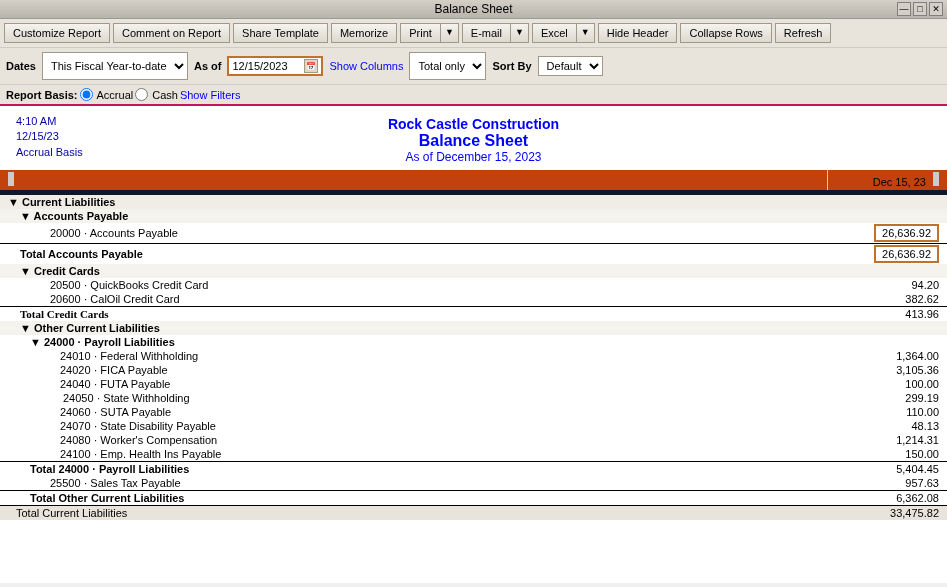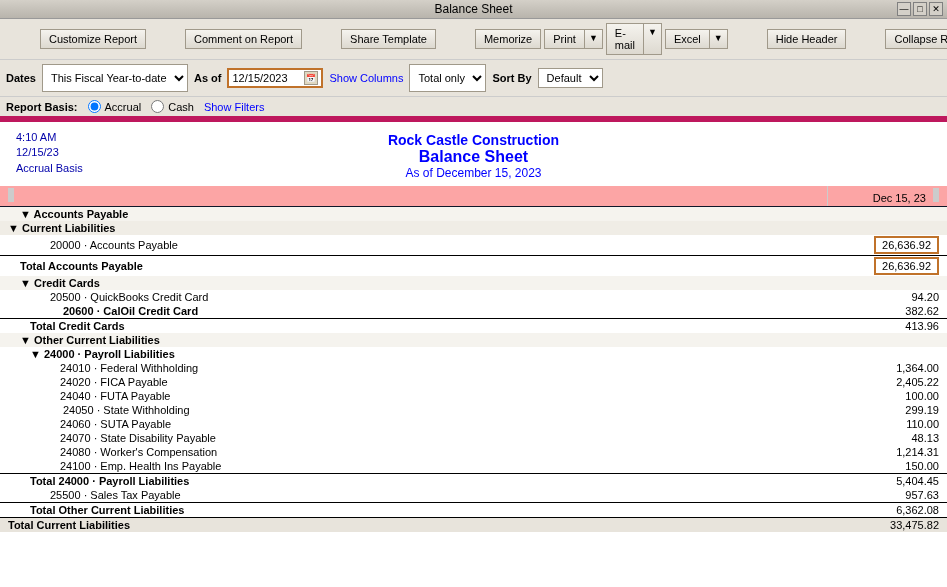--- a/index.html
+++ b/index.html
@@ -44,21 +44,20 @@
       border-bottom: 1px solid #ccc;
     }
     .toolbar-btn {
       background: linear-gradient(to bottom, #f5f3ee, #ddd9d0);
       border: 1px solid #a0998a;
       padding: 3px 8px;
       font-size: 11px;
       cursor: pointer;
       white-space: nowrap;
       color: #000;
-      margin-left: 36px;
     }
     .arrow-split {
       display: inline-flex;
       border: 1px solid #a0998a;
     }
     .arrow-split .main-part {
       background: linear-gradient(to bottom, #f5f3ee, #ddd9d0);
       padding: 3px 8px;
       font-size: 11px;
       cursor: pointer;
@@ -130,22 +129,22 @@
       background: #fff;
       height: 20px;
     }
 
     
     .basis-bar {
       background: #e8e4dc;
       padding: 3px 6px;
       display: flex;
       align-items: center;
-      gap: 10px;
-      border-bottom: 6px solid #be185d;
+      gap: 2px;
+      border-bottom: 2px solid #be185d;
     }
     .basis-label { font-size: 11px; font-weight: bold; }
     .radio-group { display: flex; align-items: center; gap: 4px; font-size: 11px; }
     .show-filters-btn { font-size: 11px; color: #00f; cursor: pointer; background: none; border: none; }
 
     
     .report-area {
       background: #fff;
       height: calc(587px - 28px - 29px - 28px - 25px);
       overflow-y: auto;
@@ -180,24 +179,24 @@
       color: #00f;
     }
 
     
     .report-table {
       width: 100%;
       border-collapse: collapse;
       font-size: 11px;
     }
     .report-table th {
-      background: #fca5a5;
+      background: #c2410c;
       text-align: right;
       padding: 2px 8px;
-      border-bottom: 1px solid #0f172a;
+      border-bottom: 5px solid #0f172a;
       font-weight: normal;
       font-size: 11px;
     }
     .report-table th.col-header {
       border-left: 1px solid #ccc;
     }
     .report-table td {
       padding: 1px 8px;
       color: #000;
     }
@@ -305,67 +304,67 @@
         <th style="text-align:left; padding:2px 8px;">
           <span style="display:inline-block; width:6px; height:14px; background:#ccc; cursor:col-resize; margin-right:4px;"></span>
         </th>
         <th class="col-header amount-col">
           <span>Dec 15, 23</span>
           <span style="display:inline-block; width:6px; height:14px; background:#ccc; cursor:col-resize; margin-left:4px;"></span>
         </th>
       </tr>
     </thead>
     <tbody id="report-tbody">
-    <tr style="background-color: rgb(245, 243, 238);">
+    <tr style="background-color: rgb(240, 237, 230);">
+          <td style="padding-left: 8px; font-weight: bold;">▼ Current Liabilities</td>
+          <td class="amount"></td>
+        </tr>
+        <tr style="background-color: rgb(245, 243, 238);">
           <td style="padding-left: 20px; font-weight: bold;">▼ Accounts Payable</td>
-          <td class="amount"></td>
-        </tr>
-        <tr style="background-color: rgb(240, 237, 230);">
-          <td style="padding-left: 8px; font-weight: bold;">▼ Current Liabilities</td>
           <td class="amount"></td>
         </tr>
         <tr>
           <td style="padding-left: 50px; font-weight: normal;">20000 · Accounts Payable</td>
           <td class="amount"><span style="border:2px solid #c0722a; padding:1px 6px; display:inline-block;">26,636.92</span></td>
         </tr>
         <tr>
           <td style="padding-left: 20px; font-weight: bold; border-top: 1px solid rgb(0, 0, 0);">Total Accounts Payable</td>
           <td class="amount" style="border-top: 1px solid rgb(0, 0, 0);"><span style="border:2px solid #c0722a; padding:1px 6px; display:inline-block;">26,636.92</span></td>
         </tr>
         <tr style="background-color: rgb(245, 243, 238);">
           <td style="padding-left: 20px; font-weight: bold;">▼ Credit Cards</td>
           <td class="amount"></td>
         </tr>
         <tr>
           <td style="padding-left: 50px; font-weight: normal;">20500 · QuickBooks Credit Card</td>
           <td class="amount">94.20</td>
         </tr>
         <tr>
-          <td style="padding-left: 63px; font-weight: bold;">20600 · CalOil Credit Card</td>
+          <td style="padding-left: 50px; font-weight: normal;">20600 · CalOil Credit Card</td>
           <td class="amount">382.62</td>
         </tr>
         <tr>
-          <td style="padding-left: 30px; font-weight: bold; border-top: 1px solid rgb(0, 0, 0);">Total Credit Cards</td>
+          <td style="padding-left: 20px; font-weight: bold; border-top: 1px solid rgb(0, 0, 0); font-family: Liberation Serif, serif;">Total Credit Cards</td>
           <td class="amount" style="border-top: 1px solid rgb(0, 0, 0);">413.96</td>
         </tr>
         <tr style="background-color: rgb(245, 243, 238);">
           <td style="padding-left: 20px; font-weight: bold;">▼ Other Current Liabilities</td>
           <td class="amount"></td>
         </tr>
         <tr>
           <td style="padding-left: 30px; font-weight: bold;">▼ 24000 · Payroll Liabilities</td>
           <td class="amount"></td>
         </tr>
         <tr>
           <td style="padding-left: 60px; font-weight: normal;">24010 · Federal Withholding</td>
           <td class="amount">1,364.00</td>
         </tr>
         <tr>
           <td style="padding-left: 60px; font-weight: normal;">24020 · FICA Payable</td>
-          <td class="amount">2,405.22</td>
+          <td class="amount">3,105.36</td>
         </tr>
         <tr>
           <td style="padding-left: 60px; font-weight: normal;">24040 · FUTA Payable</td>
           <td class="amount">100.00</td>
         </tr>
         <tr>
           <td style="padding-left: 63px; font-weight: normal;">24050 · State Withholding</td>
           <td class="amount">299.19</td>
         </tr>
         <tr>
@@ -390,18 +389,18 @@
         </tr>
         <tr>
           <td style="padding-left: 50px; font-weight: normal;">25500 · Sales Tax Payable</td>
           <td class="amount">957.63</td>
         </tr>
         <tr>
           <td style="padding-left: 30px; font-weight: bold; border-top: 1px solid rgb(0, 0, 0);">Total Other Current Liabilities</td>
           <td class="amount" style="border-top: 1px solid rgb(0, 0, 0);">6,362.08</td>
         </tr>
         <tr style="background-color: rgb(232, 228, 220);">
-          <td style="padding-left: 8px; font-weight: bold; border-top: 1px solid rgb(0, 0, 0); margin-left: 16px;">Total Current Liabilities</td>
+          <td style="padding-left: 16px; font-weight: normal; border-top: 1px solid rgb(0, 0, 0); margin-left: 16px;">Total Current Liabilities</td>
           <td class="amount" style="border-top: 1px solid rgb(0, 0, 0);">33,475.82</td>
         </tr>
       </tbody>
   </table>
 </div>
 
 </body></html>

